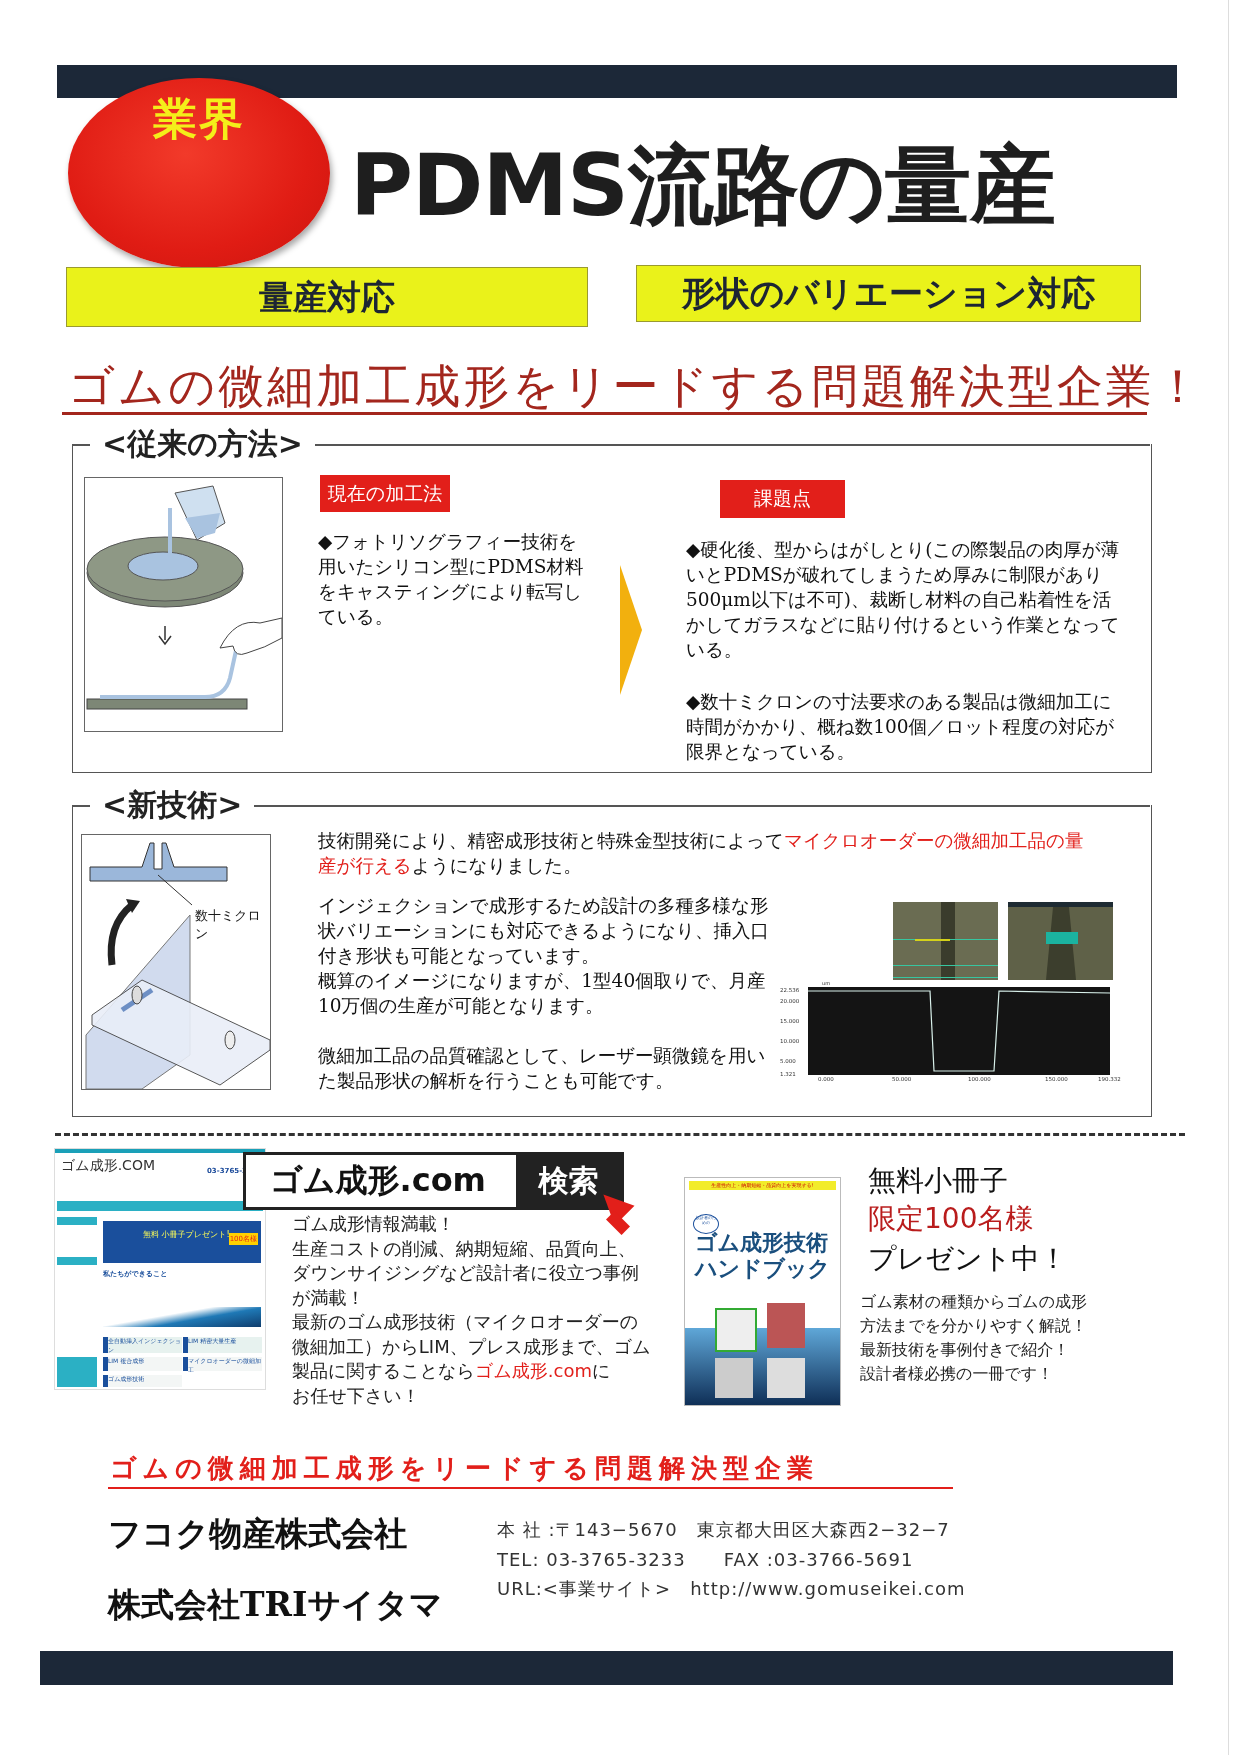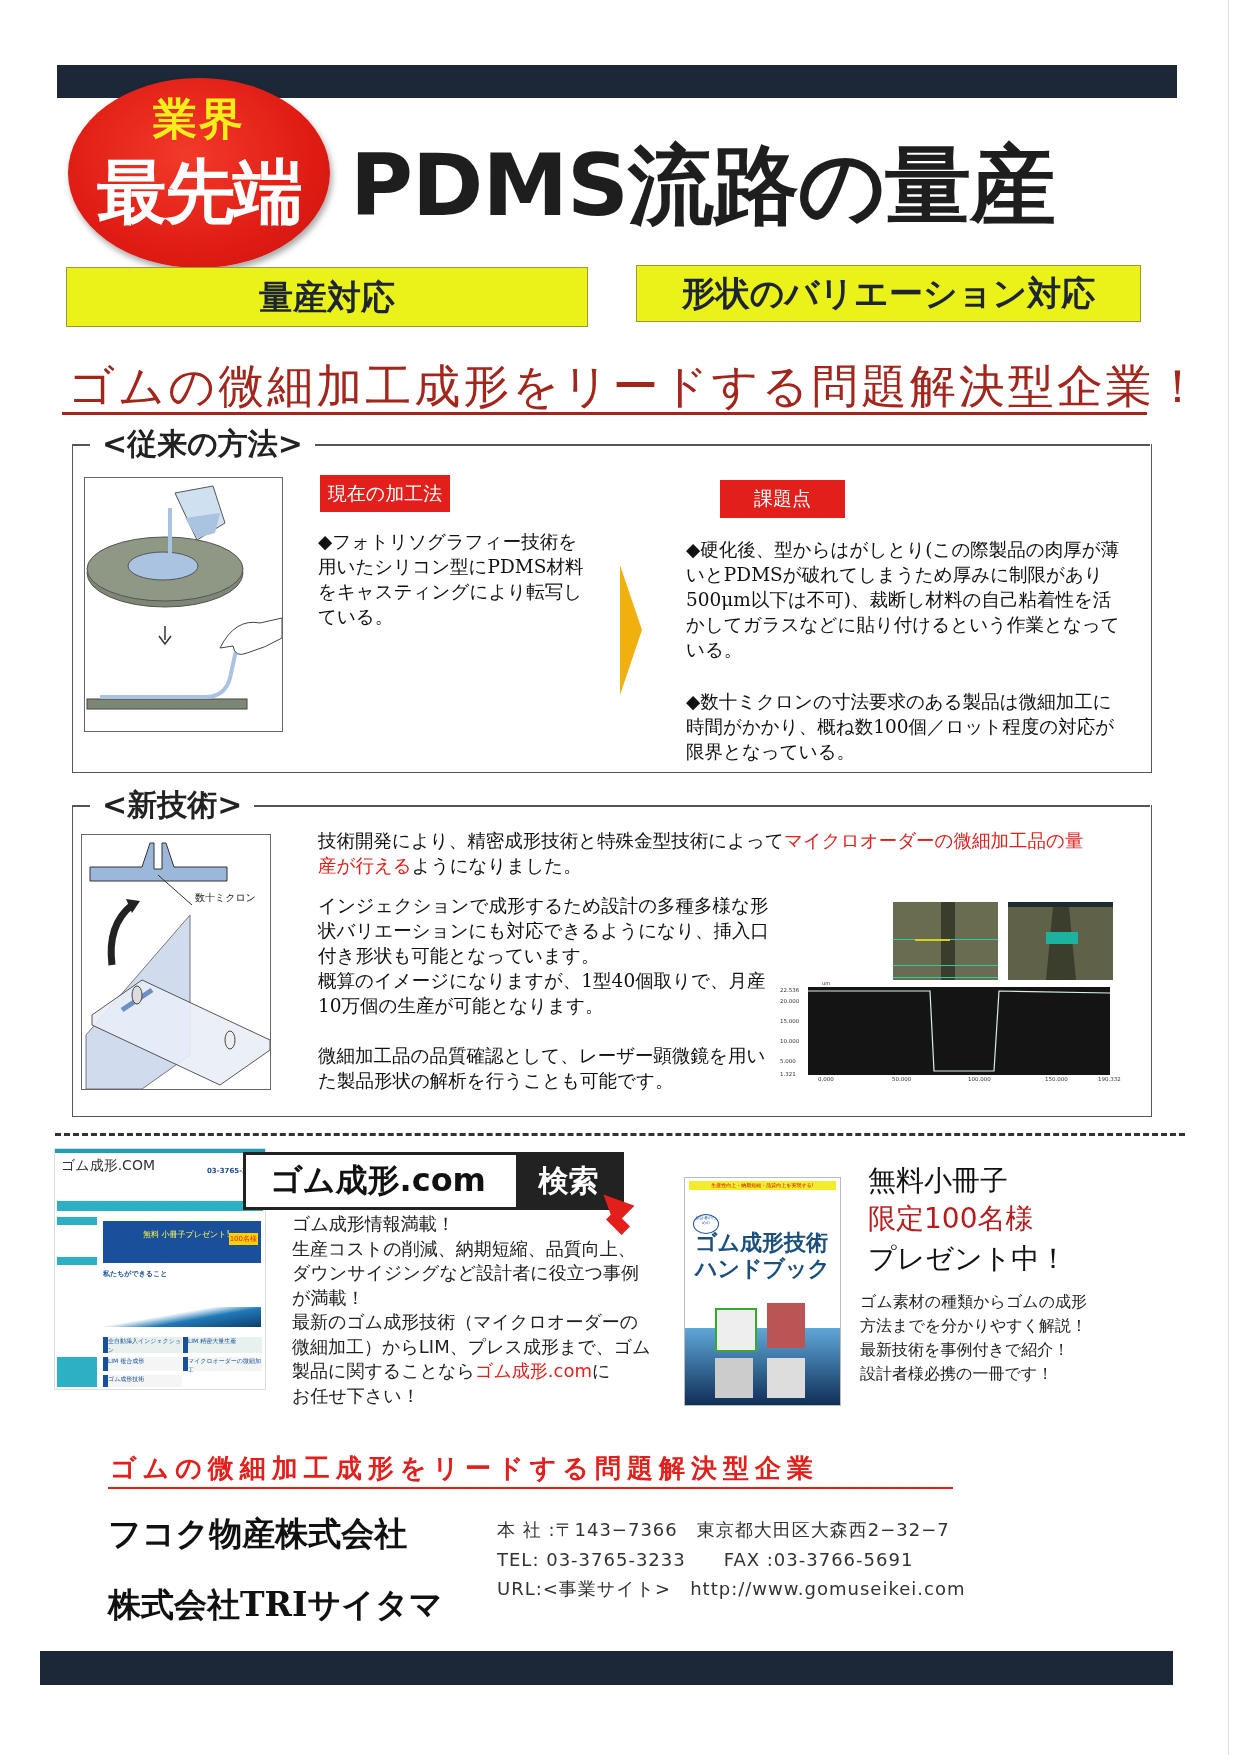--- a/index.html
+++ b/index.html
@@ -41,21 +41,20 @@
   .company{font-size:33px;font-weight:bold;color:#111;white-space:nowrap;}
   .contact{font-size:18px;color:#333;white-space:nowrap;letter-spacing:1px;}
 </style>
 </head>
 <body>
 
 <div class="abs navy-bar" style="left:57px;top:65px;width:1120px;height:33px;"></div>
 
 <div id="badge" class="abs">
   <div class="l1">業界</div>
-  <div class="l2">最先端</div>
 </div>
 <div id="main-title" class="abs">PDMS流路の量産</div>
 
 <div class="abs yellow-tag" style="left:66px;top:267px;width:520px;height:58px;line-height:58px;">
   <span>量産対応</span>
 </div>
 <div class="abs yellow-tag" style="left:636px;top:265px;width:503px;height:55px;line-height:55px;">
   <span>形状のバリエーション対応</span>
 </div>
 
@@ -101,21 +100,21 @@
     <path d="M8 32 L60 32 L68 8 L72 8 L72 34 L80 34 L80 8 L84 8 L92 32 L145 32 L145 46 L8 46 Z" fill="#9bb7da" stroke="#333"></path>
     <path d="M76 40 L110 70" stroke="#333" stroke-width="1"></path>
     <path d="M30 130 Q25 90 50 70" stroke="#222" stroke-width="7" fill="none"></path>
     <path d="M44 64 L58 66 L50 78 Z" fill="#222"></path>
     <path d="M4 200 L4 254 L60 254 L108 220 L108 80 Z" fill="#c6d3ea" opacity=".8" stroke="#555"></path>
     <path d="M10 180 L60 145 L188 205 L188 215 L138 250 L10 190 Z" fill="#e9eef8" stroke="#444" opacity=".9"></path>
     <path d="M40 175 L70 155" stroke="#6d8fc4" stroke-width="5"></path>
     <ellipse cx="55" cy="160" rx="5" ry="9" fill="#ddd" stroke="#444"></ellipse>
     <ellipse cx="148" cy="205" rx="5" ry="9" fill="#eee" stroke="#444"></ellipse>
   </svg>
-  <div class="abs" style="left:113px;top:56px;font-size:10px;">数十ミクロン</div>
+  <div class="abs" style="left:113px;top:72px;font-size:13px;">数十ミクロン</div>
 </div>
 
 <div class="abs body-text serif" style="left:318px;top:828px;width:780px;">
   <span>技術開発により、精密成形技術と特殊金型技術によって</span><span class="red">マイクロオーダーの微細加工品の量産が行える</span><span>ようになりました。</span>
 </div>
 <div class="abs body-text serif" style="left:318px;top:893px;width:460px;">インジェクションで成形するため設計の多種多様な形状バリエーションにも対応できるようになり、挿入口付き形状も可能となっています。</div>
 <div class="abs body-text serif" style="left:318px;top:968px;width:460px;">概算のイメージになりますが、1型40個取りで、月産10万個の生産が可能となります。</div>
 <div class="abs body-text serif" style="left:318px;top:1043px;width:460px;">微細加工品の品質確認として、レーザー顕微鏡を用いた製品形状の解析を行うことも可能です。</div>
 
 <div class="abs" style="left:893px;top:902px;width:105px;height:78px;background:#6a6c52;">
@@ -210,19 +209,19 @@
   <div>方法までを分かりやすく解説！</div>
   <div>最新技術を事例付きで紹介！</div>
   <div>設計者様必携の一冊です！</div>
 </div>
 
 <div id="slogan" class="abs serif">ゴムの微細加工成形をリードする問題解決型企業</div>
 <div id="slogan-rule" class="abs"></div>
 
 <div class="abs company serif" style="left:108px;top:1512px;">フコク物産株式会社</div>
 <div class="abs company serif" style="left:108px;top:1583px;">株式会社TRIサイタマ</div>
-<div class="abs contact" style="left:497px;top:1518px;">本 社 :〒143−7366　東京都大田区大森西2−32−7</div>
+<div class="abs contact" style="left:497px;top:1518px;">本 社 :〒143−5670　東京都大田区大森西2−32−7</div>
 <div class="abs contact" style="left:497px;top:1548px;">TEL: 03-3765-3233　　FAX :03-3766-5691</div>
 <div class="abs contact" style="left:497px;top:1577px;">URL:&lt;事業サイト&gt;　http://www.gomuseikei.com</div>
 
 <div class="abs navy-bar" style="left:40px;top:1651px;width:1133px;height:34px;"></div>
 
 <div class="abs" style="left:1228px;top:0;width:1px;height:1755px;background:#ddd;"></div>
 
 </body></html>

